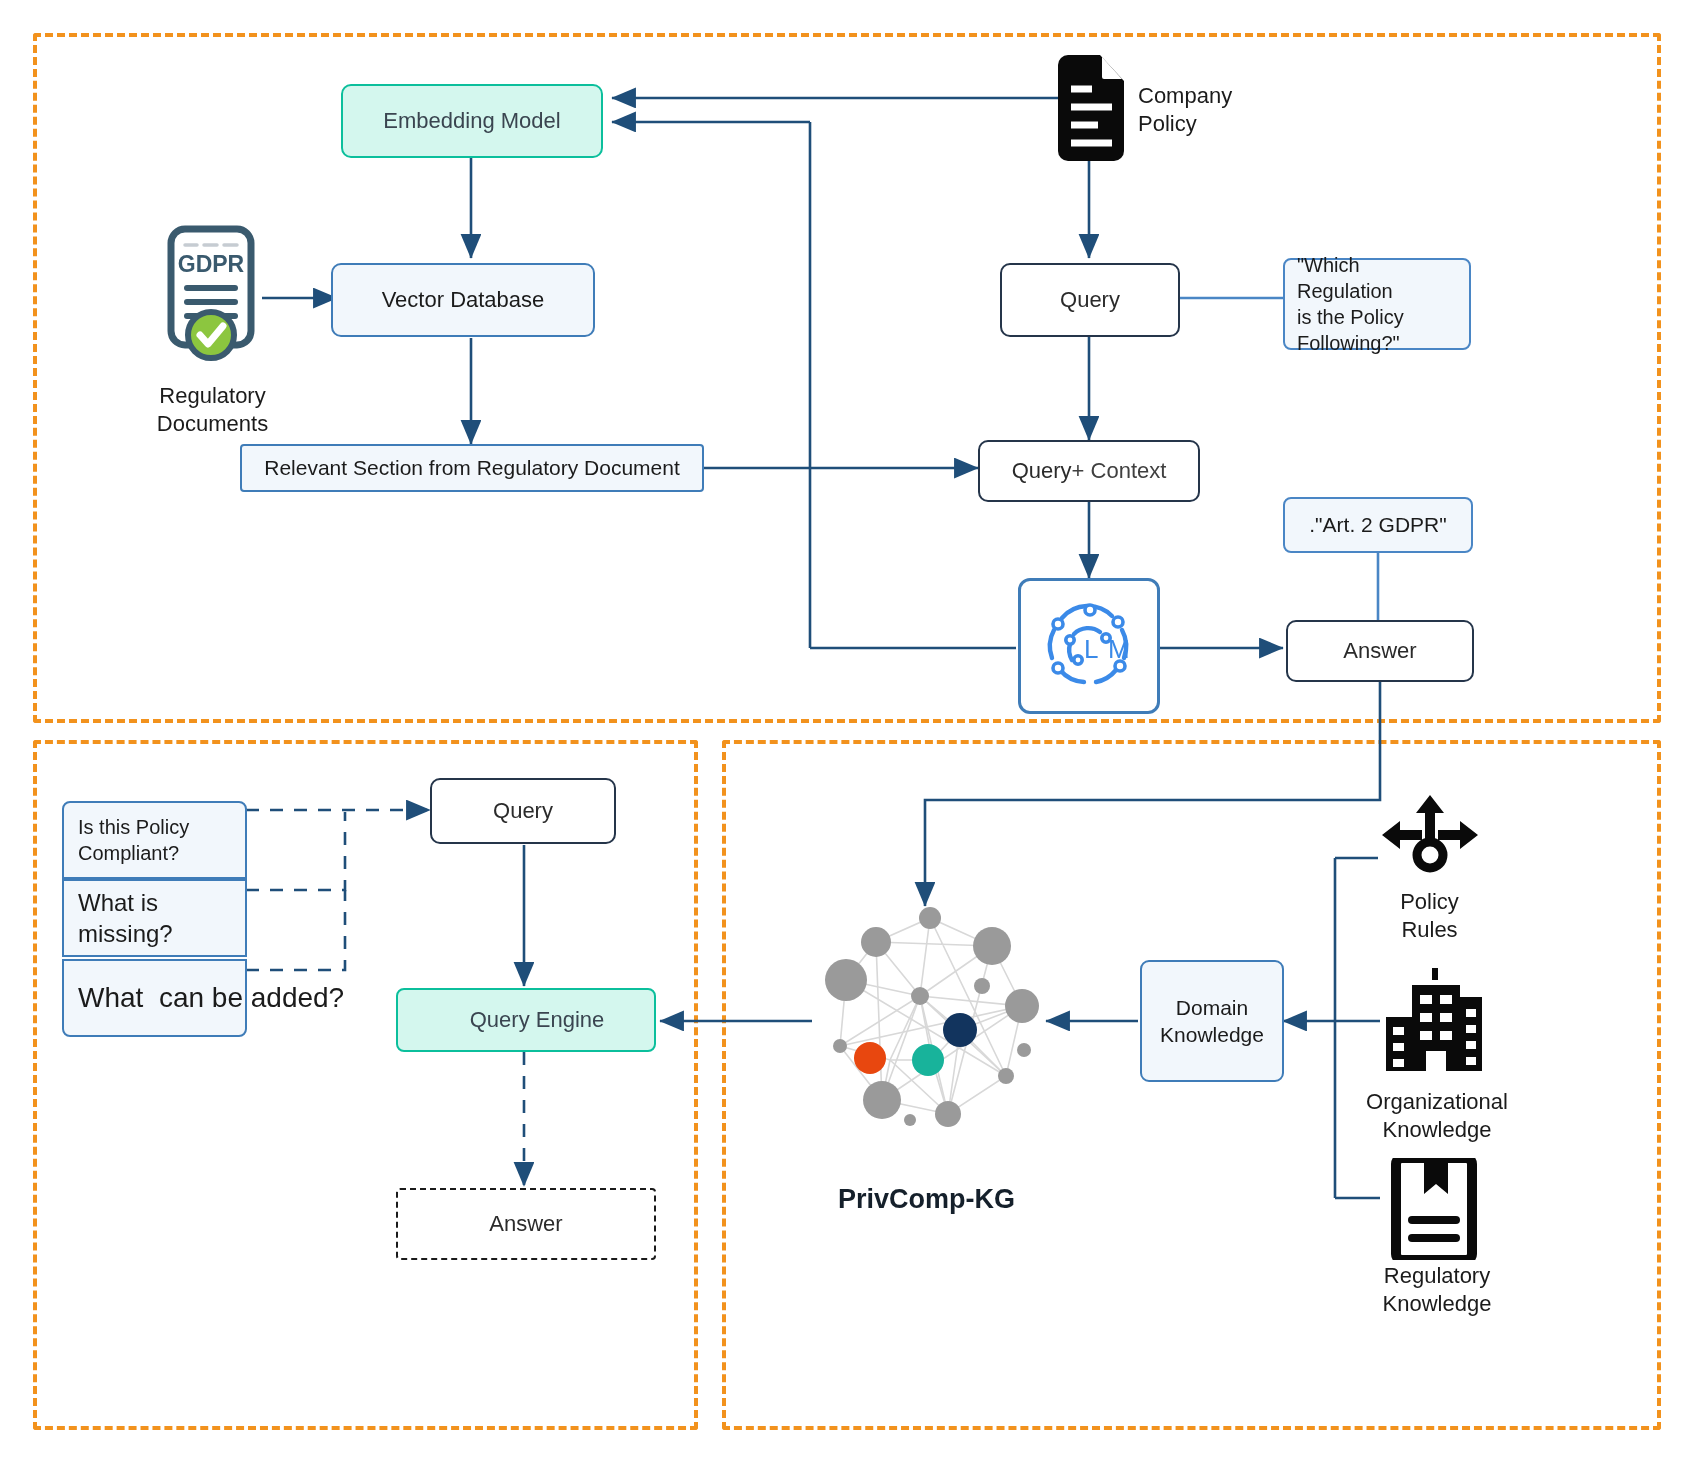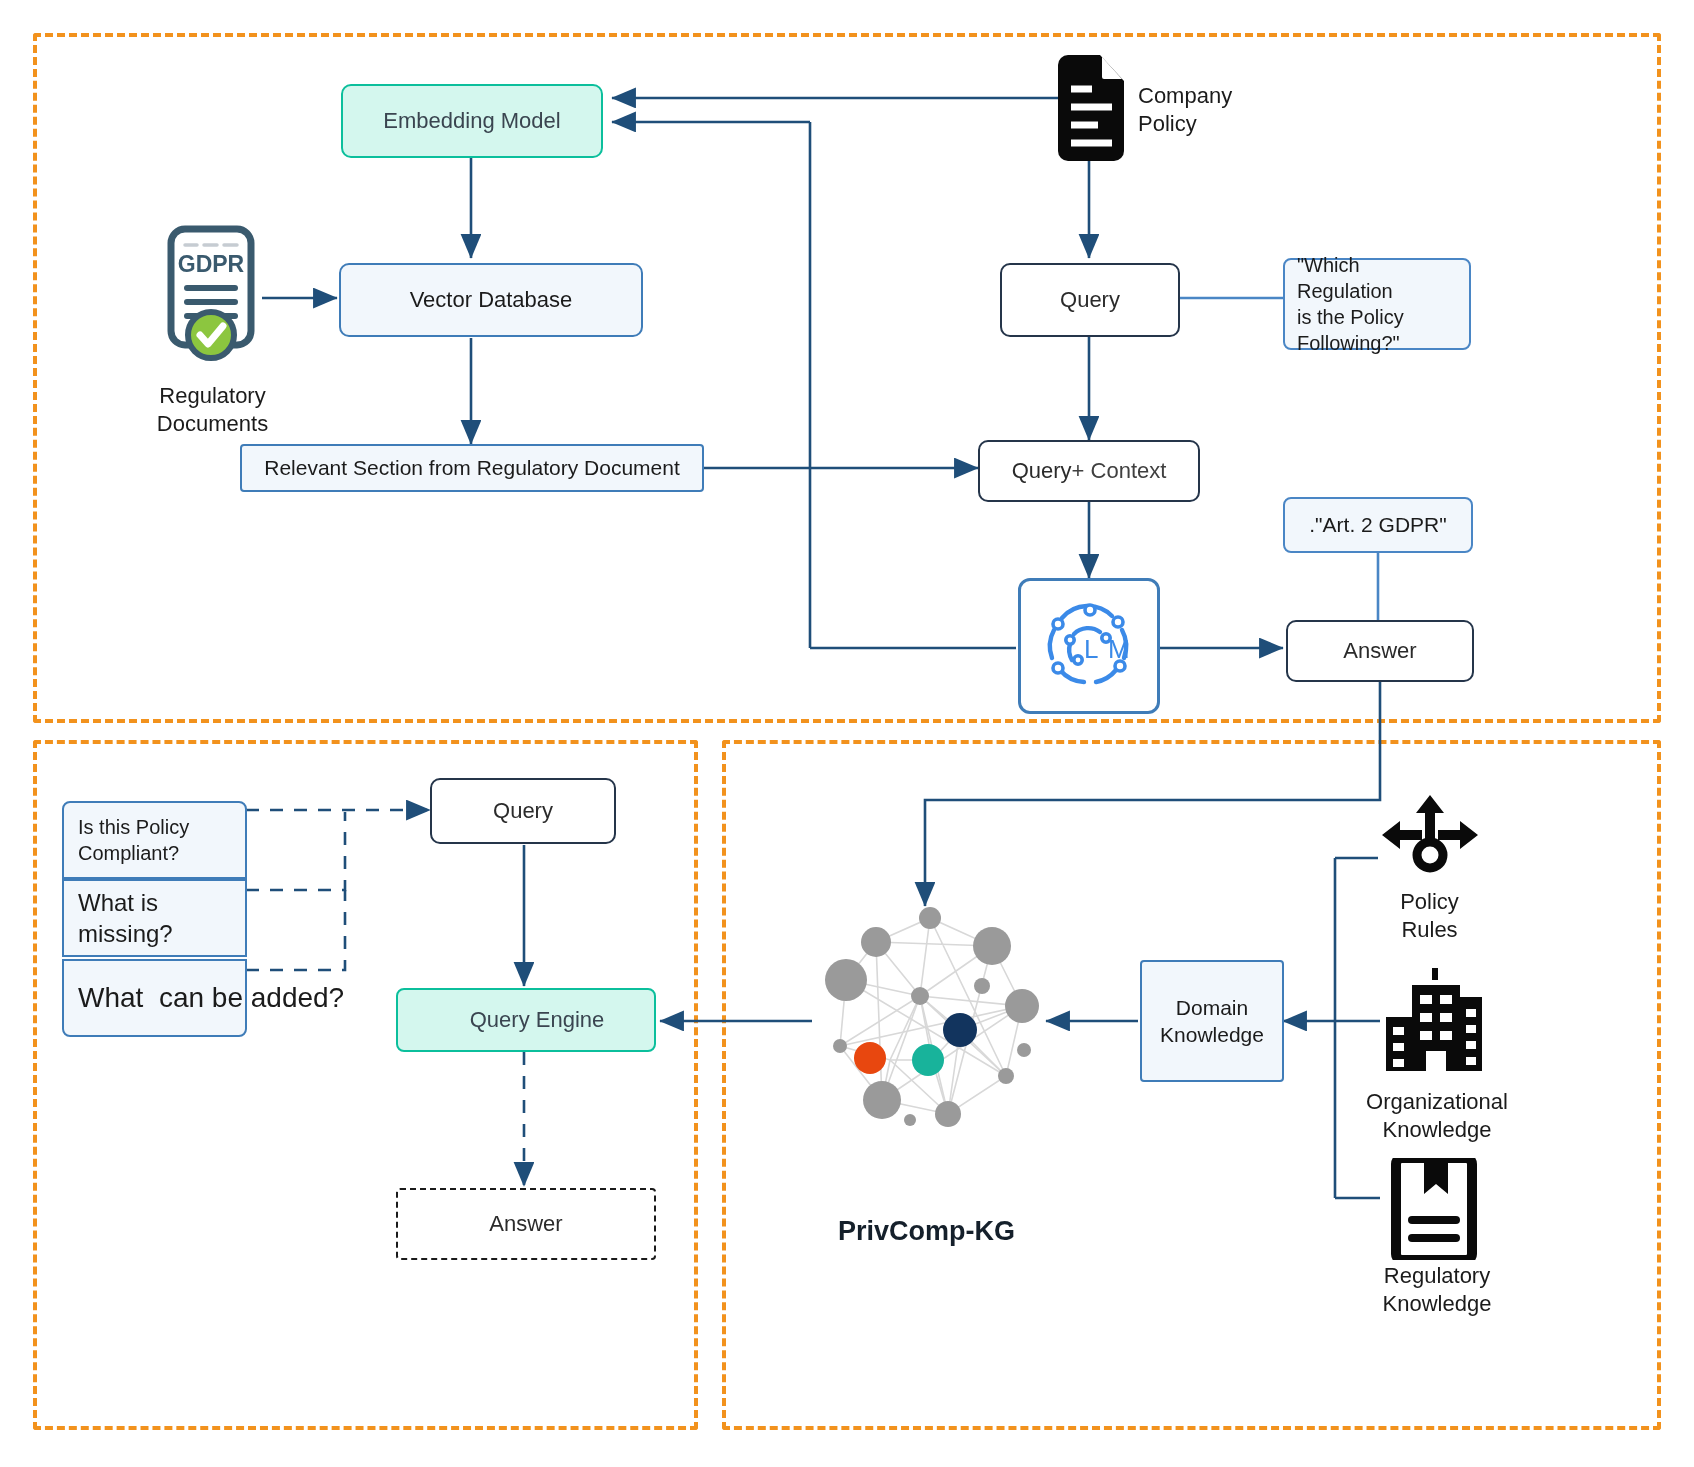--- a/index.html
+++ b/index.html
@@ -84,21 +84,20 @@
     color: #1b1b1b;
     line-height: 1.25;
     text-align: center;
   }
   .label.left { text-align: left; }
   .kg-title {
     position: absolute;
     font-size: 27px;
     font-weight: bold;
     color: #15202b;
-    margin-top: 32px;
   }
 
   
   #wires {
     position: absolute;
     left: 0; top: 0;
     width: 1694px;
     height: 1467px;
     pointer-events: none;
   }
@@ -225,21 +224,21 @@
       </g>
     </svg>
   </div>
   <div class="label left" style="left:1138px; top:82px; width:180px;">
     <div>Company</div>
     <div>Policy</div>
   </div>
 
   <div class="node mint" style="left:341px; top:84px; width:262px; height:74px;">Embedding Model</div>
 
-  <div class="node lightblue" style="left:339px; top:263px; width:304px; height:74px;">Vector Database</div>
+  <div class="node lightblue" style="left:331px; top:263px; width:264px; height:74px;">Vector Database</div>
 
   <div class="node lightblue" style="left:240px; top:444px; width:464px; height:48px; font-size:21px; border-radius:4px;">Relevant Section from Regulatory Document</div>
 
   <div class="node" style="left:1000px; top:263px; width:180px; height:74px;">Query</div>
 
   <div class="node bluethin" style="left:1283px; top:258px; width:188px; height:92px; flex-direction:column; align-items:flex-start; justify-content:center; padding:0 12px; font-size:20px; border-radius:8px;">
     <div>"Which Regulation</div>
     <div>is the Policy</div>
     <div>Following?"</div>
   </div>
@@ -324,21 +323,21 @@
         <circle cx="100" cy="220" r="6"></circle>
       </g>
       <circle cx="150" cy="130" r="17" fill="#12345e"></circle>
       <circle cx="60" cy="158" r="16" fill="#e8470f"></circle>
       <circle cx="118" cy="160" r="16" fill="#18b39b"></circle>
     </svg>
   </div>
 
   <div class="kg-title" style="left:838px; top:1184px;">PrivComp-KG</div>
 
-  <div class="node lightblue" style="left:1140px; top:960px; width:144px; height:122px; flex-direction:column; font-size:21px; border-radius:4px;">
+  <div class="node lightblue" style="left:1140px; top:960px; width:144px; height:122px; flex-direction:column; font-size:21px; border-radius:9px;">
     <div>Domain</div>
     <div>Knowledge</div>
   </div>
 
   <div class="icon-wrap" style="left:1382px; top:795px; width:96px; height:80px;">
     <svg width="96" height="80" viewBox="0 0 96 80">
       <g fill="#0a0a0a">
         <path d="M48,0 L62,18 L53,18 L53,44 L43,44 L43,18 L34,18 Z"></path>
         <path d="M0,40 L18,26 L18,35 L40,35 L40,45 L18,45 L18,54 Z"></path>
         <path d="M96,40 L78,26 L78,35 L56,35 L56,45 L78,45 L78,54 Z"></path>

